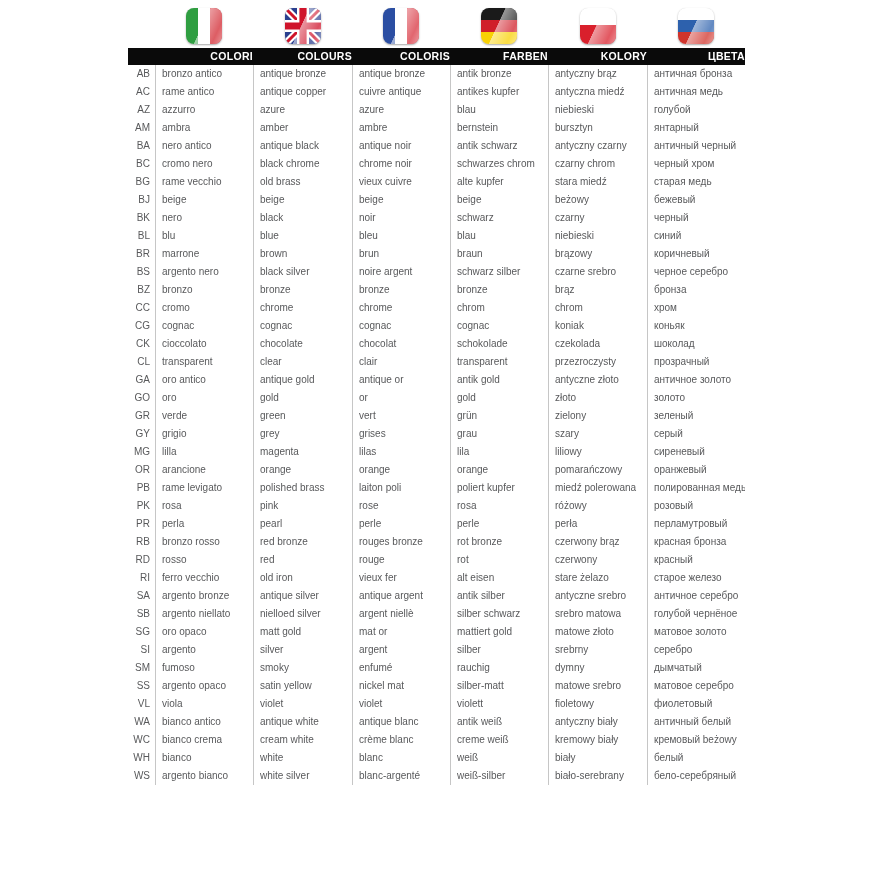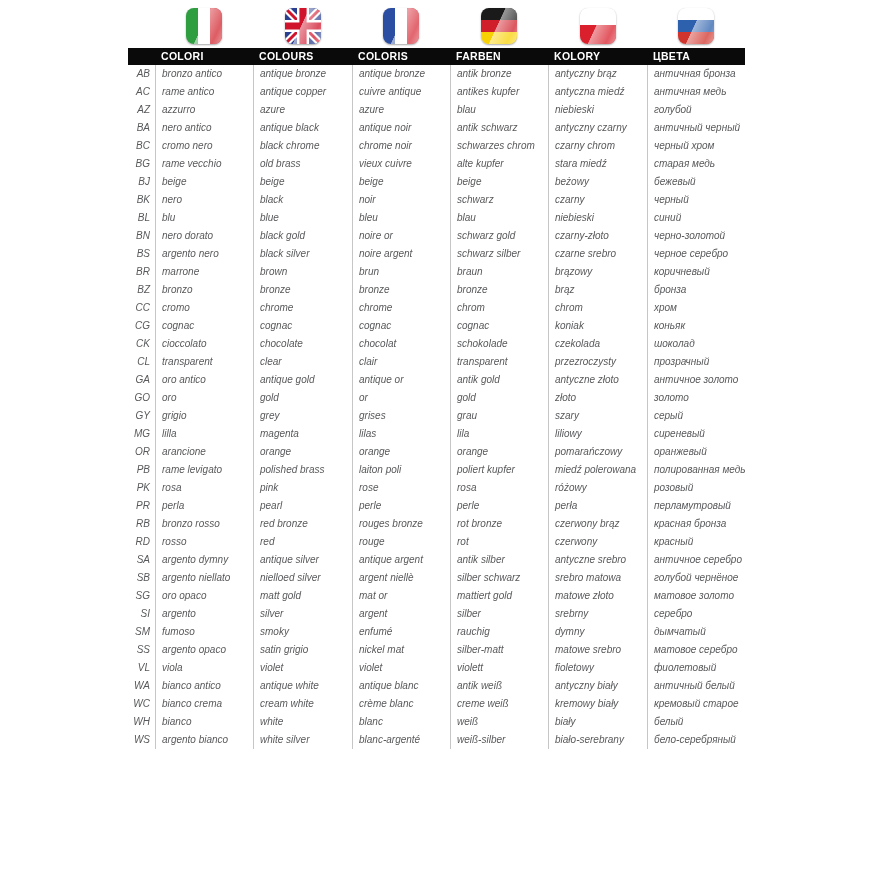--- a/index.html
+++ b/index.html
@@ -50,23 +50,24 @@
     line-height:17px;
   }
   .header-cell {
     color:#ffffff;
     font-size:10.5px;
     font-weight:bold;
     padding-left:6px;
     letter-spacing:0.3px;
     white-space:nowrap;
     overflow:hidden;
+    text-align:right;
   }
   
-  .body-row { height:18px; line-height:18px;font-style:italic; }
+  .body-row { height:18px; line-height:18px; }
   .cell {
     font-size:10px;
     color:#58595b;
     white-space:nowrap;
     overflow:hidden;
   }
   .cell.code {
     text-align:right;
     padding-right:5px;
   }
@@ -155,20 +156,29 @@
         <div class="grid-row body-row">
           <div class="cell code">AZ</div>
           <div class="cell lang">azzurro</div>
           <div class="cell lang">azure</div>
           <div class="cell lang">azure</div>
           <div class="cell lang">blau</div>
           <div class="cell lang">niebieski</div>
           <div class="cell lang">голубой</div>
         </div>
         <div class="grid-row body-row">
+          <div class="cell code">AM</div>
+          <div class="cell lang">ambra</div>
+          <div class="cell lang">amber</div>
+          <div class="cell lang">ambre</div>
+          <div class="cell lang">bernstein</div>
+          <div class="cell lang">bursztyn</div>
+          <div class="cell lang">янтарный</div>
+        </div>
+        <div class="grid-row body-row">
           <div class="cell code">BA</div>
           <div class="cell lang">nero antico</div>
           <div class="cell lang">antique black</div>
           <div class="cell lang">antique noir</div>
           <div class="cell lang">antik schwarz</div>
           <div class="cell lang">antyczny czarny</div>
           <div class="cell lang">античный черный</div>
         </div>
         <div class="grid-row body-row">
           <div class="cell code">BC</div>
@@ -209,47 +219,38 @@
         <div class="grid-row body-row">
           <div class="cell code">BL</div>
           <div class="cell lang">blu</div>
           <div class="cell lang">blue</div>
           <div class="cell lang">bleu</div>
           <div class="cell lang">blau</div>
           <div class="cell lang">niebieski</div>
           <div class="cell lang">синий</div>
         </div>
         <div class="grid-row body-row">
-          <div class="cell code">BN</div>
-          <div class="cell lang">nero dorato</div>
-          <div class="cell lang">black gold</div>
-          <div class="cell lang">noire or</div>
-          <div class="cell lang">schwarz gold</div>
-          <div class="cell lang">czarny-złoto</div>
-          <div class="cell lang">черно-золотой</div>
+          <div class="cell code">BR</div>
+          <div class="cell lang">marrone</div>
+          <div class="cell lang">brown</div>
+          <div class="cell lang">brun</div>
+          <div class="cell lang">braun</div>
+          <div class="cell lang">brązowy</div>
+          <div class="cell lang">коричневый</div>
         </div>
         <div class="grid-row body-row">
           <div class="cell code">BS</div>
           <div class="cell lang">argento nero</div>
           <div class="cell lang">black silver</div>
           <div class="cell lang">noire argent</div>
           <div class="cell lang">schwarz silber</div>
           <div class="cell lang">czarne srebro</div>
           <div class="cell lang">черное серебро</div>
         </div>
         <div class="grid-row body-row">
-          <div class="cell code">BR</div>
-          <div class="cell lang">marrone</div>
-          <div class="cell lang">brown</div>
-          <div class="cell lang">brun</div>
-          <div class="cell lang">braun</div>
-          <div class="cell lang">brązowy</div>
-          <div class="cell lang">коричневый</div>
-        </div>
-        <div class="grid-row body-row">
           <div class="cell code">BZ</div>
           <div class="cell lang">bronzo</div>
           <div class="cell lang">bronze</div>
           <div class="cell lang">bronze</div>
           <div class="cell lang">bronze</div>
           <div class="cell lang">brąz</div>
           <div class="cell lang">бронза</div>
         </div>
         <div class="grid-row body-row">
           <div class="cell code">CC</div>
@@ -299,20 +300,29 @@
         <div class="grid-row body-row">
           <div class="cell code">GO</div>
           <div class="cell lang">oro</div>
           <div class="cell lang">gold</div>
           <div class="cell lang">or</div>
           <div class="cell lang">gold</div>
           <div class="cell lang">złoto</div>
           <div class="cell lang">золото</div>
         </div>
         <div class="grid-row body-row">
+          <div class="cell code">GR</div>
+          <div class="cell lang">verde</div>
+          <div class="cell lang">green</div>
+          <div class="cell lang">vert</div>
+          <div class="cell lang">grün</div>
+          <div class="cell lang">zielony</div>
+          <div class="cell lang">зеленый</div>
+        </div>
+        <div class="grid-row body-row">
           <div class="cell code">GY</div>
           <div class="cell lang">grigio</div>
           <div class="cell lang">grey</div>
           <div class="cell lang">grises</div>
           <div class="cell lang">grau</div>
           <div class="cell lang">szary</div>
           <div class="cell lang">серый</div>
         </div>
         <div class="grid-row body-row">
           <div class="cell code">MG</div>
@@ -371,22 +381,31 @@
         <div class="grid-row body-row">
           <div class="cell code">RD</div>
           <div class="cell lang">rosso</div>
           <div class="cell lang">red</div>
           <div class="cell lang">rouge</div>
           <div class="cell lang">rot</div>
           <div class="cell lang">czerwony</div>
           <div class="cell lang">красный</div>
         </div>
         <div class="grid-row body-row">
+          <div class="cell code">RI</div>
+          <div class="cell lang">ferro vecchio</div>
+          <div class="cell lang">old iron</div>
+          <div class="cell lang">vieux fer</div>
+          <div class="cell lang">alt eisen</div>
+          <div class="cell lang">stare żelazo</div>
+          <div class="cell lang">старое железо</div>
+        </div>
+        <div class="grid-row body-row">
           <div class="cell code">SA</div>
-          <div class="cell lang">argento dymny</div>
+          <div class="cell lang">argento bronze</div>
           <div class="cell lang">antique silver</div>
           <div class="cell lang">antique argent</div>
           <div class="cell lang">antik silber</div>
           <div class="cell lang">antyczne srebro</div>
           <div class="cell lang">античное серебро</div>
         </div>
         <div class="grid-row body-row">
           <div class="cell code">SB</div>
           <div class="cell lang">argento niellato</div>
           <div class="cell lang">nielloed silver</div>
@@ -418,21 +437,21 @@
           <div class="cell lang">fumoso</div>
           <div class="cell lang">smoky</div>
           <div class="cell lang">enfumé</div>
           <div class="cell lang">rauchig</div>
           <div class="cell lang">dymny</div>
           <div class="cell lang">дымчатый</div>
         </div>
         <div class="grid-row body-row">
           <div class="cell code">SS</div>
           <div class="cell lang">argento opaco</div>
-          <div class="cell lang">satin grigio</div>
+          <div class="cell lang">satin yellow</div>
           <div class="cell lang">nickel mat</div>
           <div class="cell lang">silber-matt</div>
           <div class="cell lang">matowe srebro</div>
           <div class="cell lang">матовое серебро</div>
         </div>
         <div class="grid-row body-row">
           <div class="cell code">VL</div>
           <div class="cell lang">viola</div>
           <div class="cell lang">violet</div>
           <div class="cell lang">violet</div>
@@ -449,21 +468,21 @@
           <div class="cell lang">antyczny biały</div>
           <div class="cell lang">античный белый</div>
         </div>
         <div class="grid-row body-row">
           <div class="cell code">WC</div>
           <div class="cell lang">bianco crema</div>
           <div class="cell lang">cream white</div>
           <div class="cell lang">crème blanc</div>
           <div class="cell lang">creme weiß</div>
           <div class="cell lang">kremowy biały</div>
-          <div class="cell lang">кремовый старое</div>
+          <div class="cell lang">кремовый beżowy</div>
         </div>
         <div class="grid-row body-row">
           <div class="cell code">WH</div>
           <div class="cell lang">bianco</div>
           <div class="cell lang">white</div>
           <div class="cell lang">blanc</div>
           <div class="cell lang">weiß</div>
           <div class="cell lang">biały</div>
           <div class="cell lang">белый</div>
         </div>

